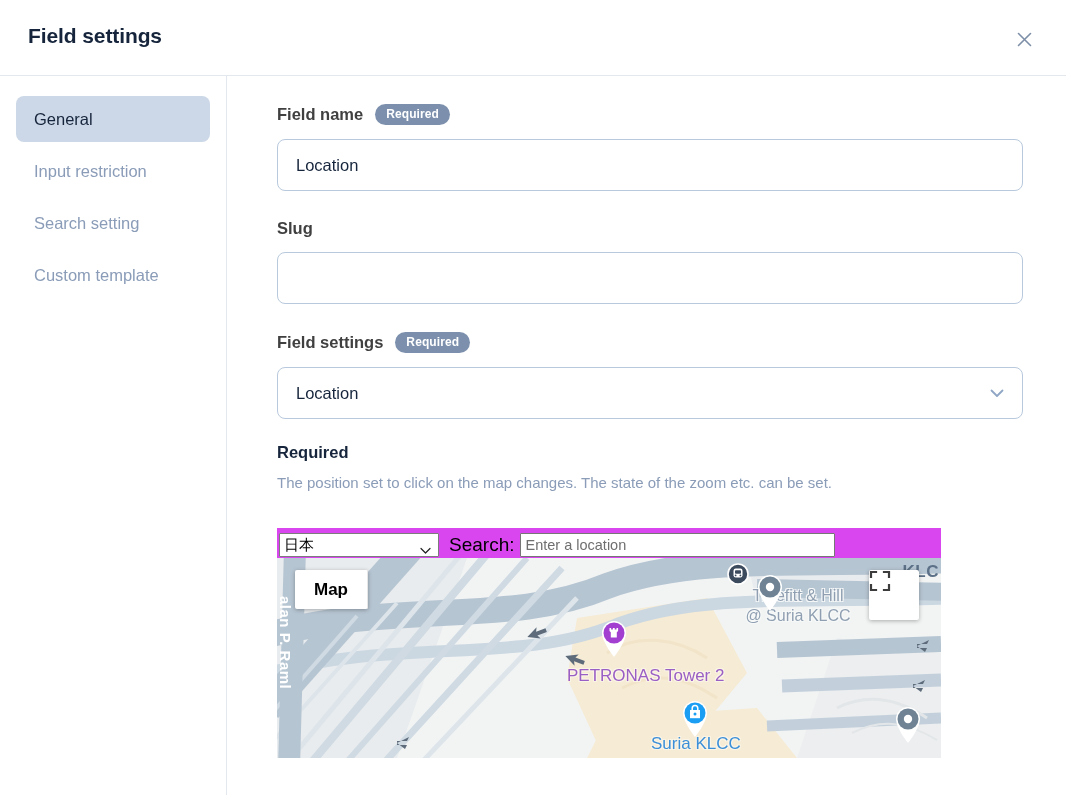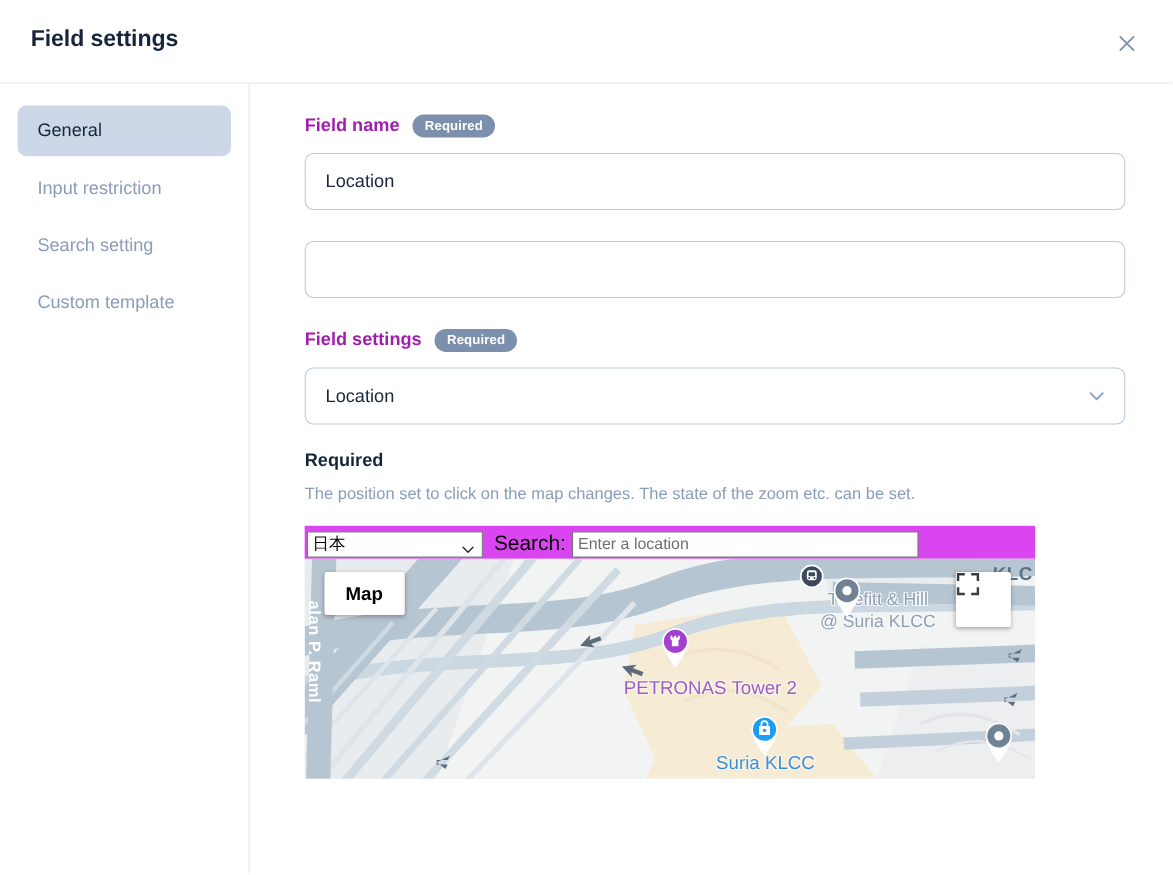--- a/index.html
+++ b/index.html
@@ -89,21 +89,21 @@
   }
   .label-row {
     display: flex;
     align-items: center;
     gap: 12px;
     margin-bottom: 14px;
   }
   .field-label {
     font-size: 16.5px;
     font-weight: bold;
-    color: #a21caf;
+    color: #404040;
   }
   .badge {
     background: #7c90ad;
     color: #ffffff;
     font-size: 12px;
     font-weight: bold;
     border-radius: 11px;
     padding: 4px 11px 5px 11px;
     line-height: 1;
     letter-spacing: 0.1px;
@@ -153,21 +153,21 @@
 
   .section-title {
     font-size: 16.5px;
     font-weight: bold;
     color: #16253c;
     margin-bottom: 12px;
   }
   .helper-text {
     font-size: 15px;
     color: #8a9cb8;
-    margin-bottom: 20px;
+    margin-bottom: 37px;
   }
 
   
   .map-widget {
     position: relative;
     width: 664px;
     height: 230px;
     background: #eceff1;
   }
   .map-toolbar {
@@ -342,20 +342,23 @@
   <div class="main">
 
     <div class="label-row">
       <span class="field-label">Field name</span>
       <span class="badge">Required</span>
     </div>
     <input class="text-input" type="text" value="Location" style="">
 
     <div class="spacer-28"></div>
 
+    <div class="label-row">
+      <span class="field-label">Slug</span>
+    </div>
     <input class="text-input" type="text" value="" style="">
 
     <div class="spacer-28"></div>
 
     <div class="label-row">
       <span class="field-label">Field settings</span>
       <span class="badge">Required</span>
     </div>
     <div class="select-wrap">
       <div class="select-box">

